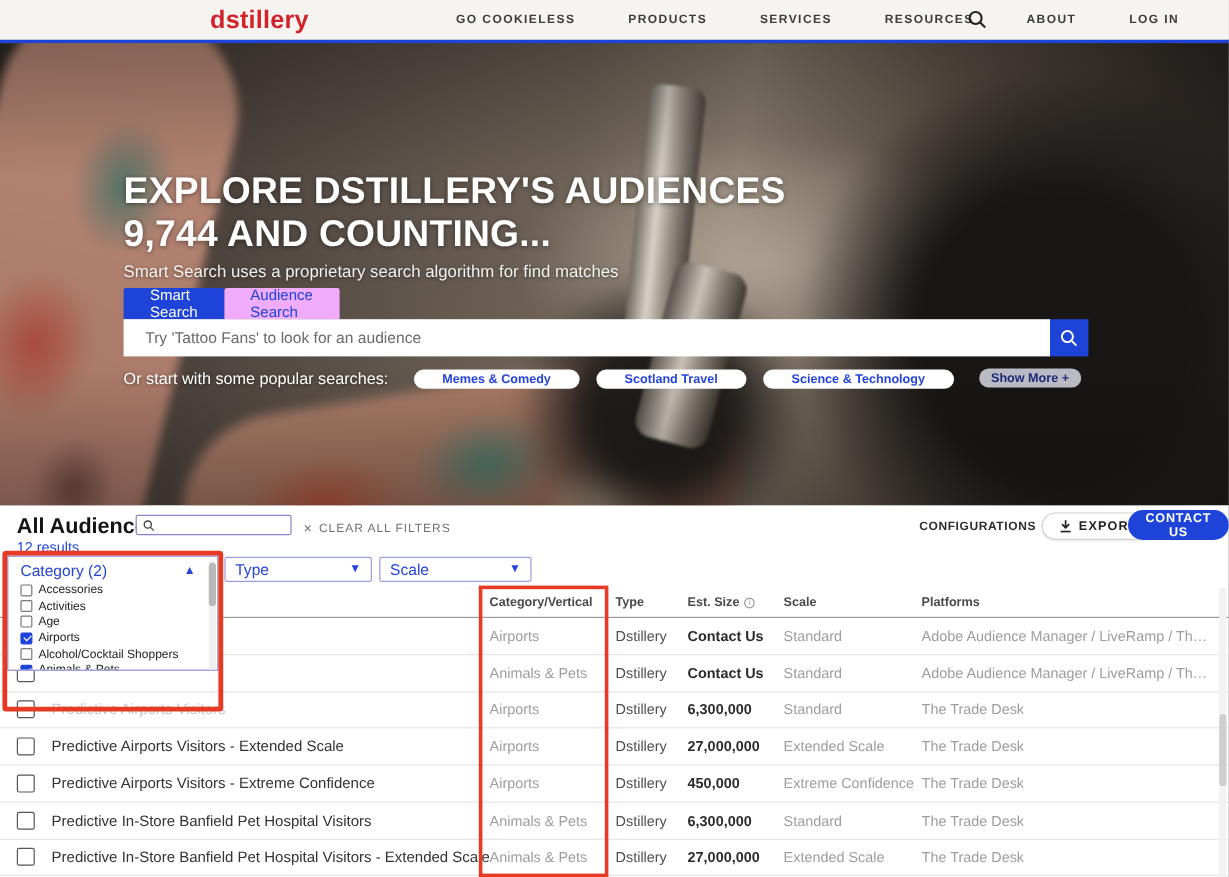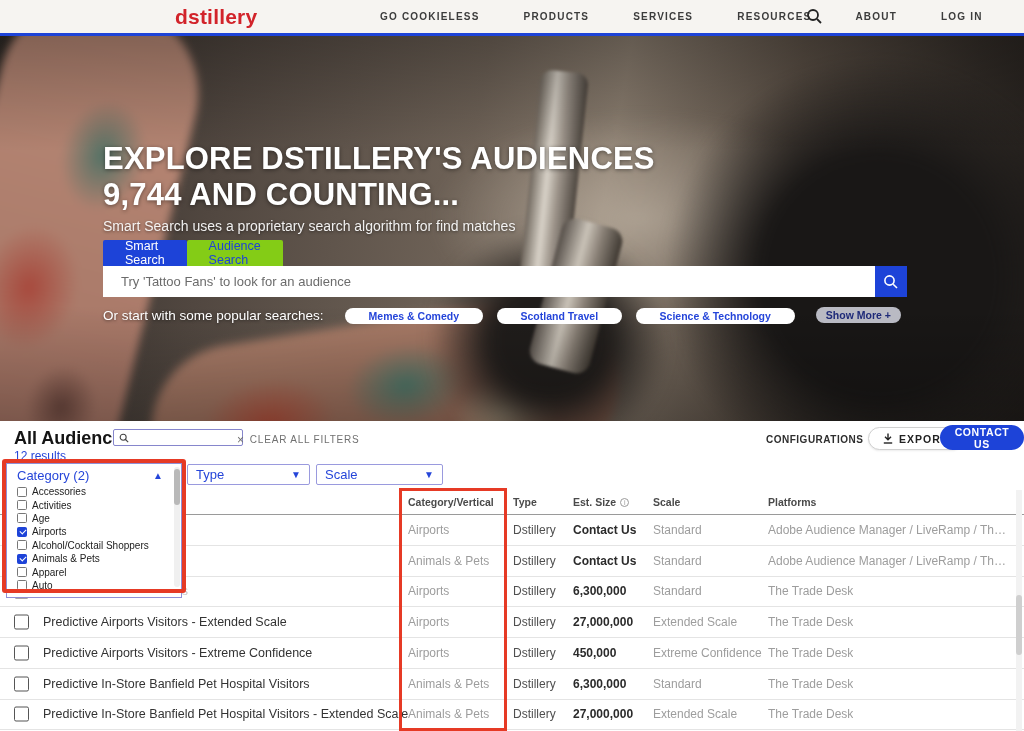--- a/index.html
+++ b/index.html
@@ -43,37 +43,37 @@
     background:linear-gradient(90deg,#6f675d,#d8d2c8 35%,#9d948a 60%,#4c453e); border-radius:12px; filter:blur(1.5px); }
   .ph-grip { left:545px; top:185px; width:62px; height:150px; transform:rotate(15deg);
     background:linear-gradient(90deg,#57504a,#c9c2b7 40%,#8a8177 65%,#3e3831); border-radius:14px; filter:blur(1.5px); }
   .ph-vig { inset:0; background:linear-gradient(180deg, rgba(0,0,0,.28), rgba(0,0,0,0) 30%, rgba(0,0,0,0) 70%, rgba(0,0,0,.25)); }
 
   .hero-content { position:absolute; left:103px; top:0; z-index:3; }
   .hero-title { position:absolute; left:0; top:105px; width:700px; color:#fff; font-weight:bold; font-size:31px; line-height:36px; letter-spacing:0.2px; text-shadow:0 1px 4px rgba(0,0,0,.45); white-space:nowrap; }
   .hero-sub { position:absolute; left:0; top:182px; color:rgba(255,255,255,.92); font-size:14px; text-shadow:0 1px 3px rgba(0,0,0,.5); white-space:nowrap; }
 
   .tabs { position:absolute; left:0; top:204px; display:flex; }
-  .tab { height:26px; padding:0 22px; display:flex; align-items:center; font-size:12.5px; color:#1d43d8; background:#84cc16; border-radius:2px 2px 0 0; cursor:pointer; }
+  .tab { height:26px; padding:0 22px; display:flex; align-items:center; font-size:12.5px; color:#1d43d8; background:#f0abfc; border-radius:2px 2px 0 0; cursor:pointer; }
   .tab.active { background:#1d43d8; color:#fff; }
 
   .searchbar { position:absolute; left:0; top:230px; display:flex; }
   .search-input { width:772px; height:31px; border:none; outline:none; background:#fff; font-size:13px; color:#555; padding:0 18px; font-family:"Liberation Sans",sans-serif; }
   .search-input::placeholder { color:#6b6b6b; opacity:1; }
   .search-btn { width:32px; height:31px; background:#1d43d8; border:none; cursor:pointer; display:flex; align-items:center; justify-content:center; }
 
   .popular { position:absolute; left:0; top:270px; display:flex; align-items:center; white-space:nowrap; }
   .popular-label { color:#fff; font-size:13.5px; text-shadow:0 1px 3px rgba(0,0,0,.5); margin-right:21px; }
   .pill { display:inline-flex; align-items:center; height:16px; padding:0 24px; margin-right:9px; background:#fff; color:#2545d9; font-size:10.5px; font-weight:bold; border-radius:9px; cursor:pointer; }
   .pill-more { display:inline-flex; align-items:center; height:16px; padding:0 10px; background:#b9bac3; color:#1e2a78; font-size:10.5px; font-weight:bold; border-radius:9px; cursor:pointer;margin-left:12px; }
 
   
   .section-title { position:absolute; left:14px; top:428px; font-size:18px; font-weight:bold; color:#141414; z-index:4; }
   .mini-search { position:absolute; left:113px; top:429px; width:130px; height:17px; border:1px solid #8686cc; border-radius:2px; background:#fff; display:flex; align-items:center; padding-left:5px; z-index:4; }
-  .clear-filters { position:absolute; left:237px; top:433px; font-size:10px; letter-spacing:0.8px; color:#707070; z-index:4; cursor:pointer; }
+  .clear-filters { position:absolute; left:253px; top:433px; font-size:10px; letter-spacing:0.8px; color:#707070; z-index:4; cursor:pointer; }
   .clear-x { font-size:12px; margin-right:5px; vertical-align:-1px; }
   .results-count { position:absolute; left:14px; top:449px; font-size:12px; color:#2545d9; z-index:4; }
   .configurations { position:absolute; left:766px; top:432px; font-size:10px; font-weight:bold; letter-spacing:0.5px; color:#2e2e2e; z-index:4; cursor:pointer; display:flex; align-items:center;gap:22px; }
   .gear { font-size:13px; margin-left:5px; color:#2e2e2e; }
   .export-btn { position:absolute; left:868px; top:427px; height:23px; padding:0 14px; background:#fff; border:1px solid #d0d0d0; border-radius:12px; font-size:10.5px; font-weight:bold; letter-spacing:1px; color:#222; display:flex; align-items:center; gap:6px; cursor:pointer; z-index:4; box-shadow:0 1px 2px rgba(0,0,0,.08); }
   .contact-btn { position:absolute; left:940px; top:425px; height:25px; padding:0 14px; background:#1d43d8; border:none; border-radius:13px; font-size:10.5px; font-weight:bold; letter-spacing:0.6px; color:#fff; display:flex; align-items:center; cursor:pointer; z-index:4; }
 
   
   .select-box { position:absolute; top:464px; height:21px; border:1px solid #9a9ade; border-radius:2px; background:#fff; display:flex; align-items:center; justify-content:space-between; padding:0 8px; font-size:13px; color:#2545d9; cursor:pointer; z-index:4; }
   .select-type { left:187px; width:123px; }
@@ -96,21 +96,21 @@
   .c-type { left:513px; font-size:12px; color:#4f4f4f; }
   .c-size { left:573px; font-size:12px; font-weight:bold; color:#2b2b2b; }
   .c-scale{ left:653px; font-size:12px; color:#9d9d9d; }
   .c-plat { left:768px; font-size:12px; color:#9d9d9d; max-width:238px; overflow:hidden; text-overflow:ellipsis; }
 
   .table-scrollbar { position:absolute; left:1016px; top:490px; width:6px; height:241px; background:#f2f2f2; z-index:2; }
   .table-scrollbar .thumb { position:absolute; left:0; top:105px; width:6px; height:60px; background:#cfcfcf; border-radius:3px; }
 
   
   .cat-annotation { position:absolute; left:2px; top:459px; width:184px; height:134px; border:4px solid #e63a25; border-radius:3px; z-index:7; pointer-events:none; }
-  .cat-dropdown { position:absolute; left:6px; top:463px; width:176px; height:135px; background:#fff; border:1px solid #8f8fd6; overflow:hidden; z-index:6; }
+  .cat-dropdown { position:absolute; left:6px; top:463px; width:176px; height:96px; background:#fff; border:1px solid #8f8fd6; overflow:hidden; z-index:6; }
   .cat-head { display:flex; align-items:center; justify-content:space-between; padding:4px 10px 2px 10px; font-size:13px; color:#2545d9; cursor:pointer; }
   .cat-head .caret-up { font-size:10px; color:#2545d9; margin-right:8px; }
   .cat-options { padding-left:10px; }
   .cat-option { display:flex; align-items:center; height:13.4px; font-size:10px; color:#222; cursor:pointer; white-space:nowrap; }
   .cb { width:10px; height:10px; border:1px solid #777; border-radius:1.5px; background:#fff; margin-right:5px; flex:none; position:relative; }
   .cb.checked { background:#1d43d8; border-color:#1d43d8; }
   .cb.checked::after { content:""; position:absolute; left:2px; top:1.5px; width:5px; height:3px; border-left:1.5px solid #fff; border-bottom:1.5px solid #fff; transform:rotate(-45deg); }
   .cat-scrollbar { position:absolute; right:1px; top:3px; width:6px; height:120px; background:#f0f0f0; border-radius:3px; }
   .cat-scrollbar .thumb { position:absolute; top:2px; left:0; width:6px; height:36px; background:#b9b9b9; border-radius:3px; }
 

